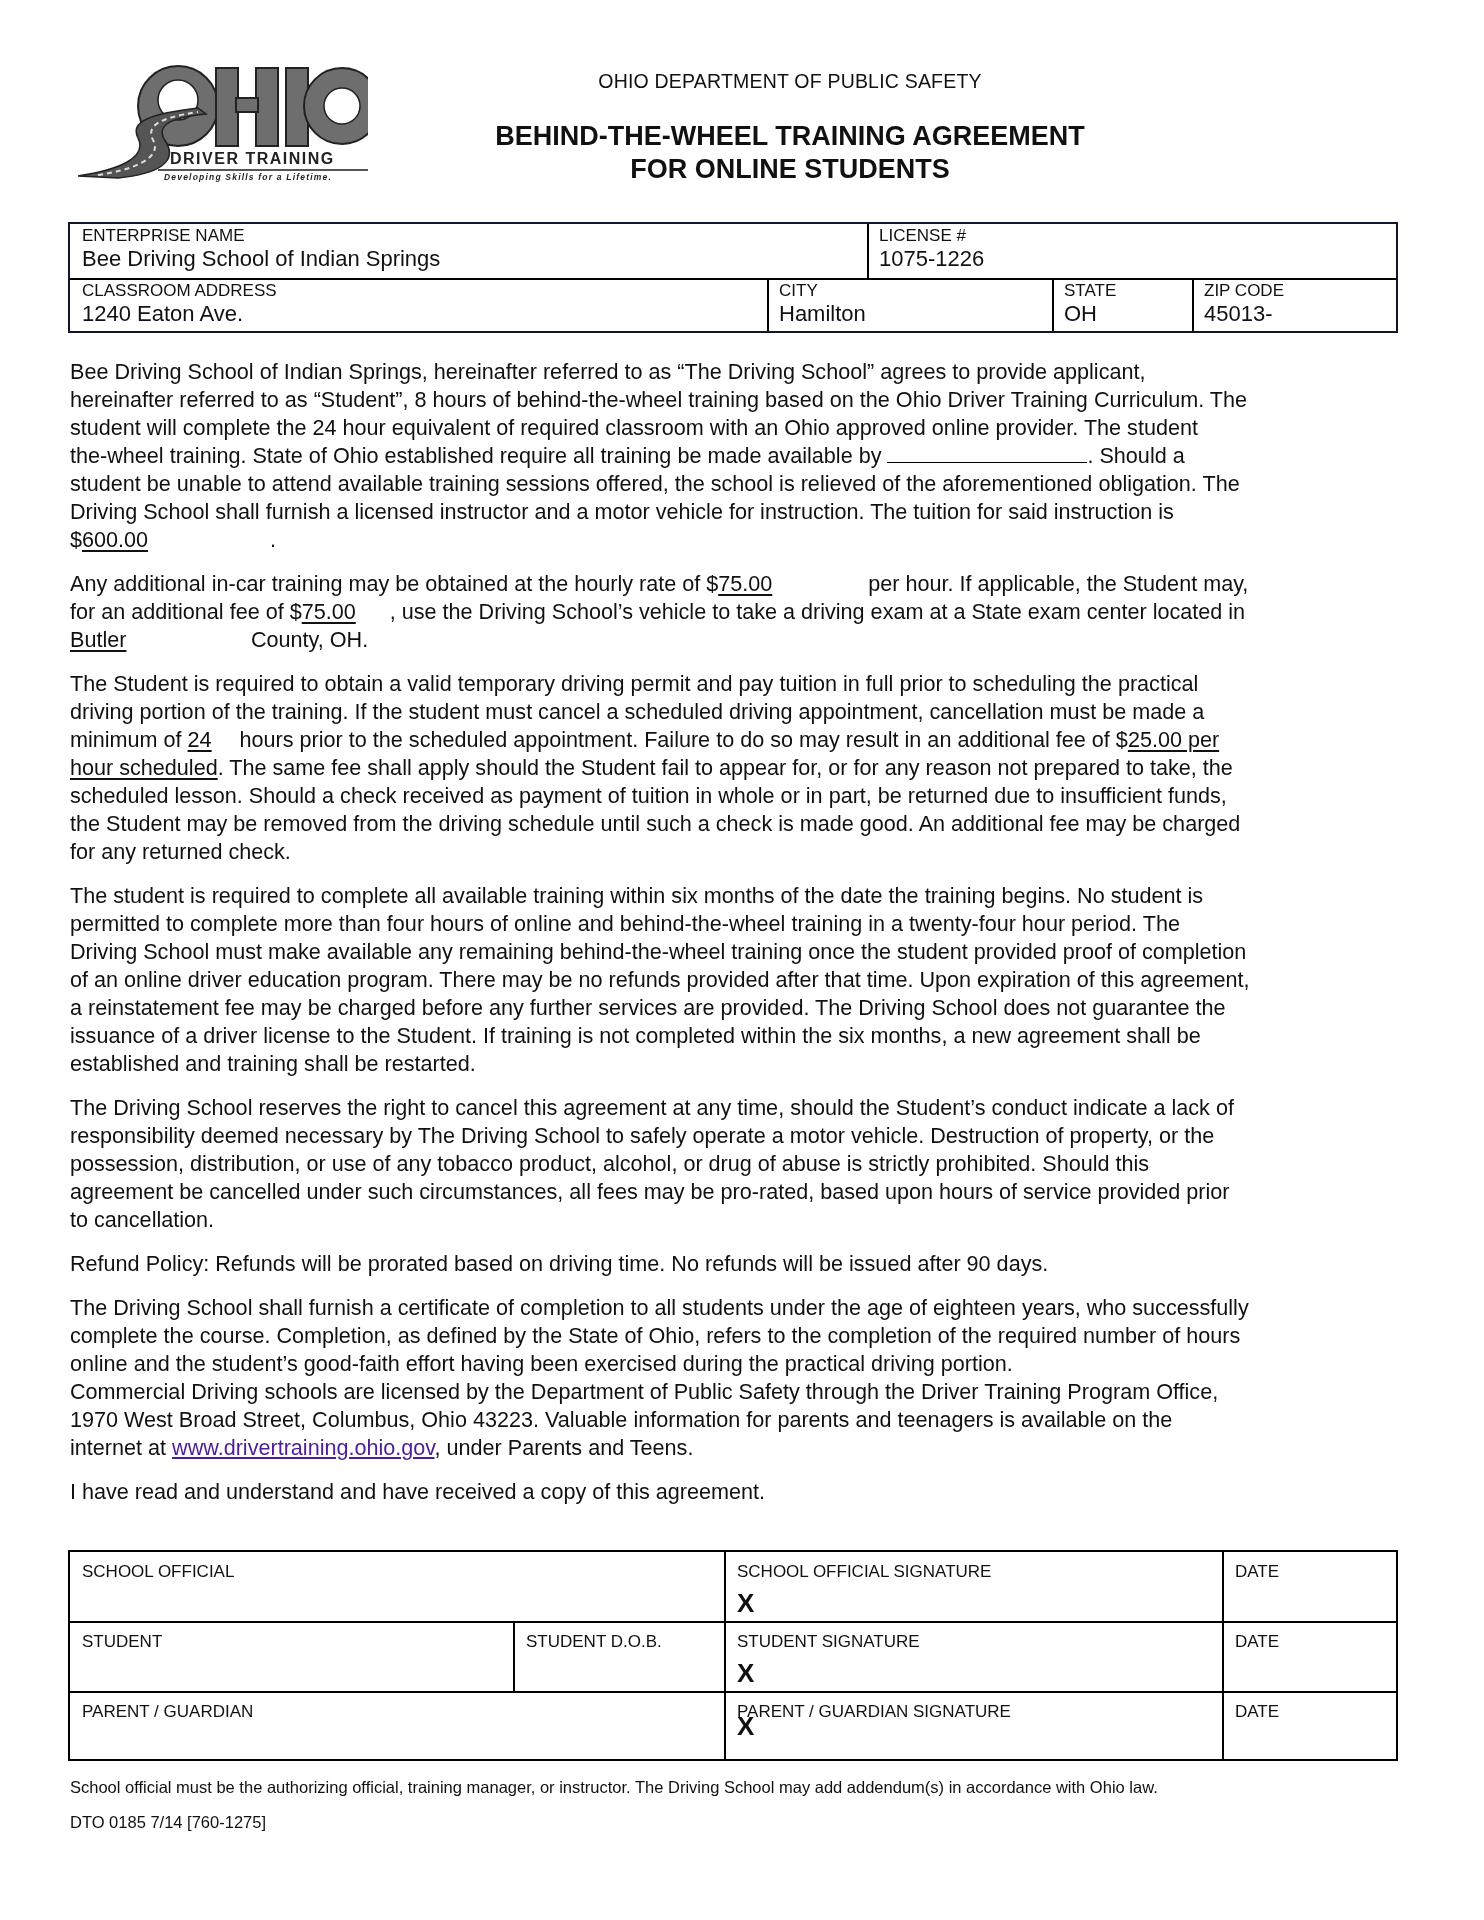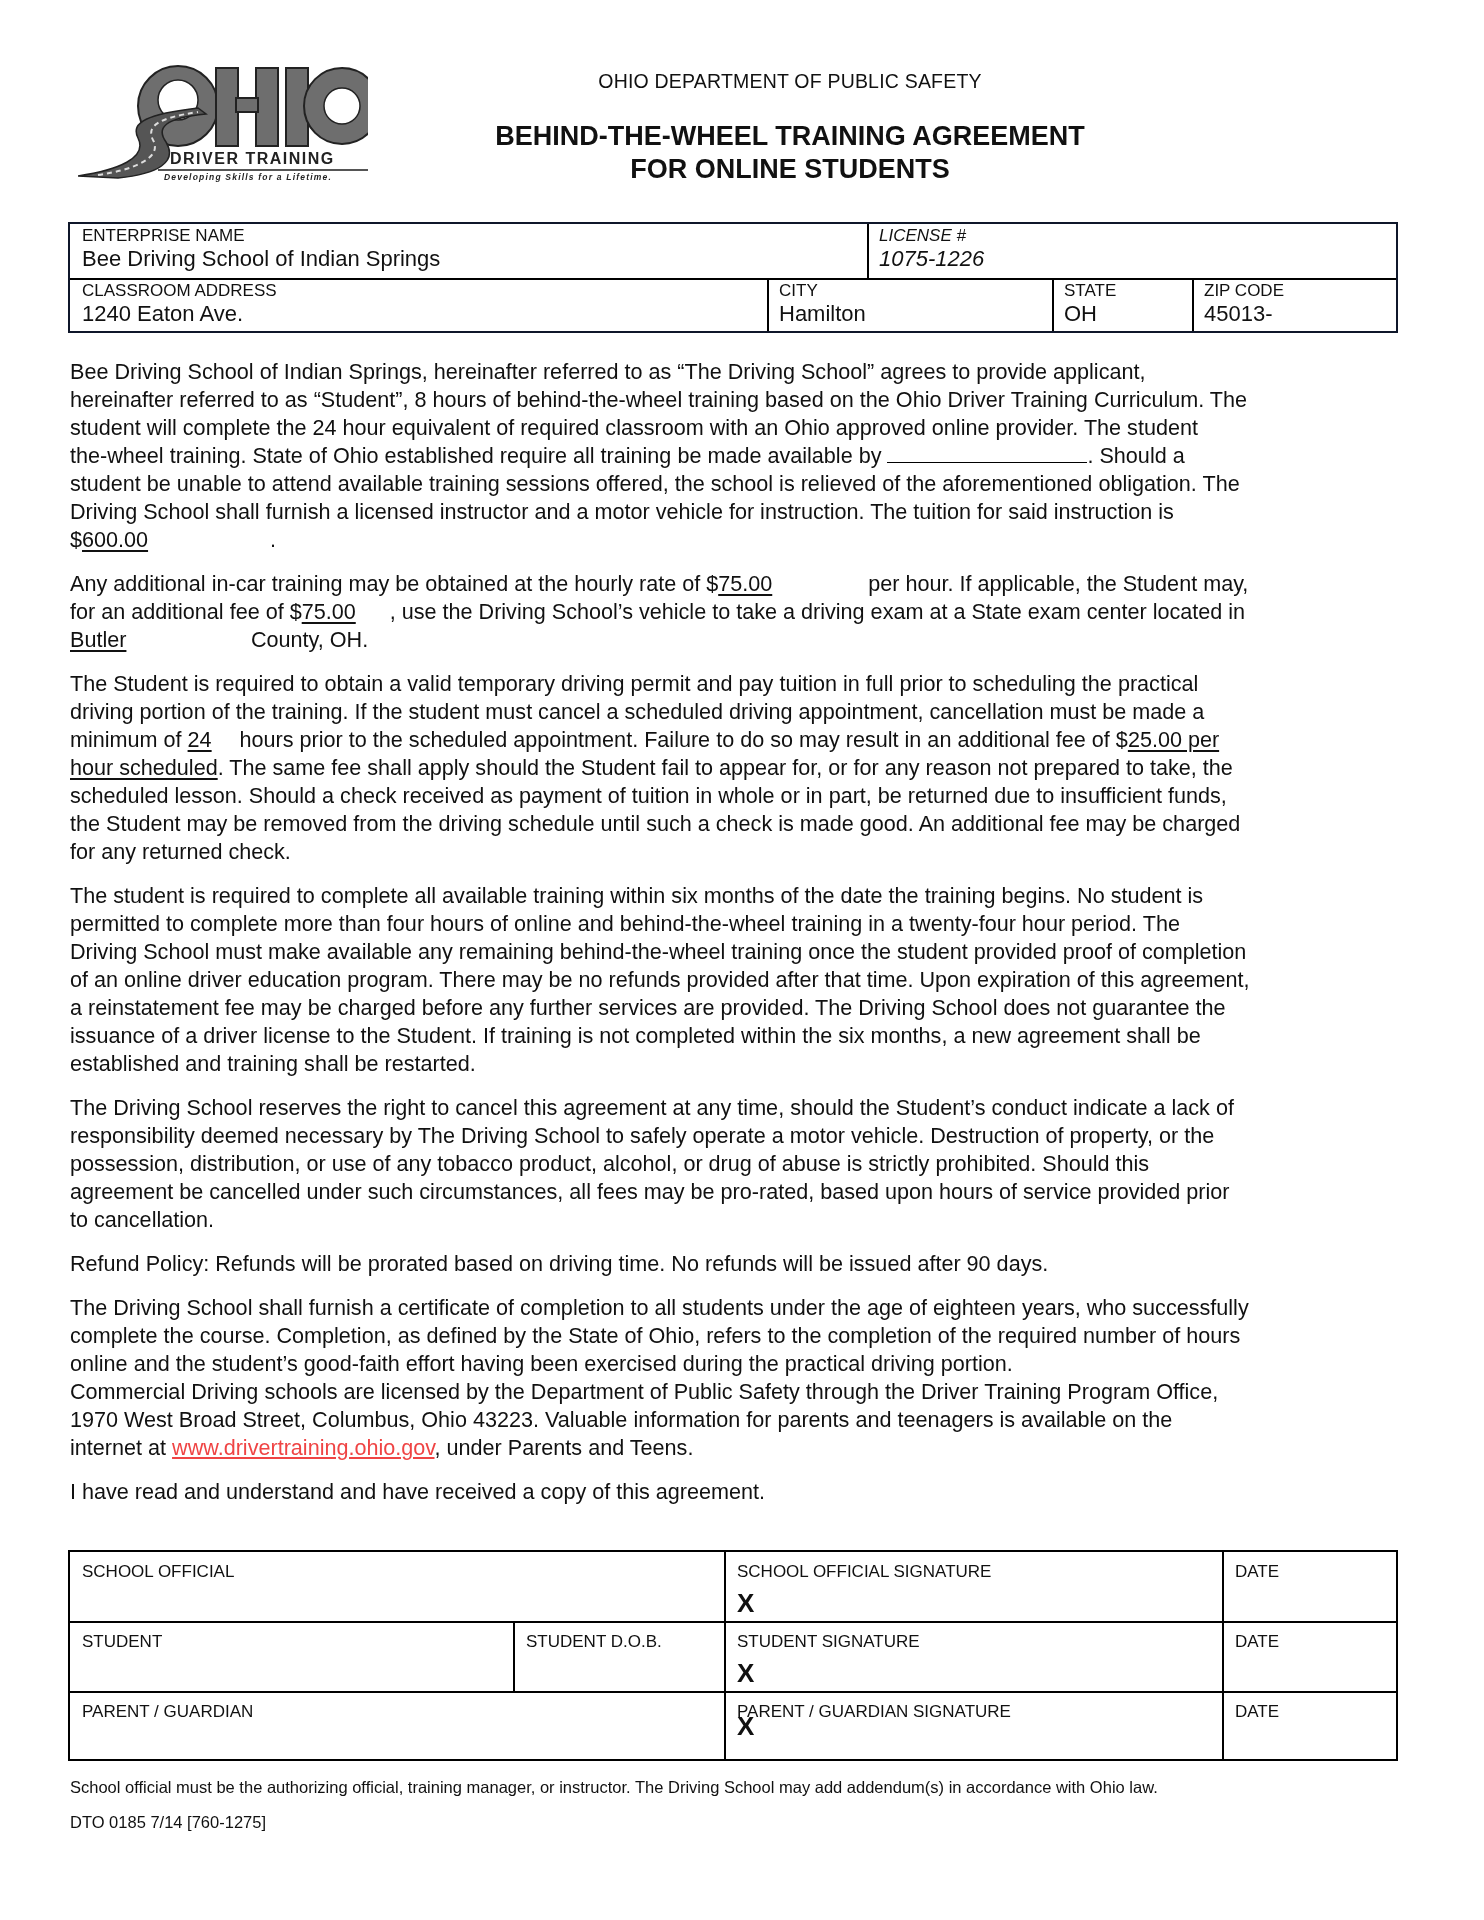--- a/index.html
+++ b/index.html
@@ -22,21 +22,21 @@
   .cell .val { font-size: 22px; line-height: 26px; }
   .vline { position: absolute; width: 1.5px; background: #000; }
   .hline { position: absolute; height: 1.5px; background: #000; }
 
   
   .body { left: 70px; width: 1330px; top: 358px; font-size: 21.6px; line-height: 28px; }
   .body p { margin: 0 0 16px 0; white-space: nowrap; }
   .body p .ln { display: block; }
   .u { text-decoration: underline; text-underline-offset: 3px; }
   .blank { display: inline-block; border-bottom: 1.6px solid #000; height: 20px; vertical-align: baseline; }
-  a.link { color: #ef4444; text-decoration: underline; }
+  a.link { color: #4c1d95; text-decoration: underline; }
 
   
   .sigtable { left: 68px; top: 1550px; width: 1330px; height: 211px; border: 2px solid #000; box-sizing: border-box; }
   .sig .lbl { font-size: 17px; line-height: 20px; padding-top: 10px; }
   .sig .x { position: absolute; left: 12px; bottom: 2px; font-size: 26px; font-weight: bold; }
 
   .footer1 { left: 70px; top: 1778px; font-size: 16.5px; }
   .footer2 { left: 70px; top: 1813px; font-size: 16.5px; }
 </style>
 </head>
@@ -76,21 +76,21 @@
   <div class="hline" style="left:0;right:0;top:54px;"></div>
   <div class="vline" style="left:797px;top:0;height:54px;"></div>
   <div class="vline" style="left:697px;top:54px;bottom:0;"></div>
   <div class="vline" style="left:982px;top:54px;bottom:0;"></div>
   <div class="vline" style="left:1122px;top:54px;bottom:0;"></div>
 
   <div class="cell" style="left:0;top:0;width:797px;height:54px;">
     <div class="lbl">ENTERPRISE NAME</div>
     <div class="val">Bee Driving School of Indian Springs</div>
   </div>
-  <div class="cell" style="left:797px;top:0;width:533px;height:48px;font-style:italic;">
+  <div class="cell" style="left:797px;top:0;width:533px;height:48px;">
     <div class="lbl">LICENSE #</div>
     <div class="val">1075-1226</div>
   </div>
   <div class="cell" style="left:0;top:55px;width:697px;height:54px;">
     <div class="lbl">CLASSROOM ADDRESS</div>
     <div class="val">1240 Eaton Ave.</div>
   </div>
   <div class="cell" style="left:697px;top:55px;width:285px;height:54px;">
     <div class="lbl">CITY</div>
     <div class="val">Hamilton</div>

